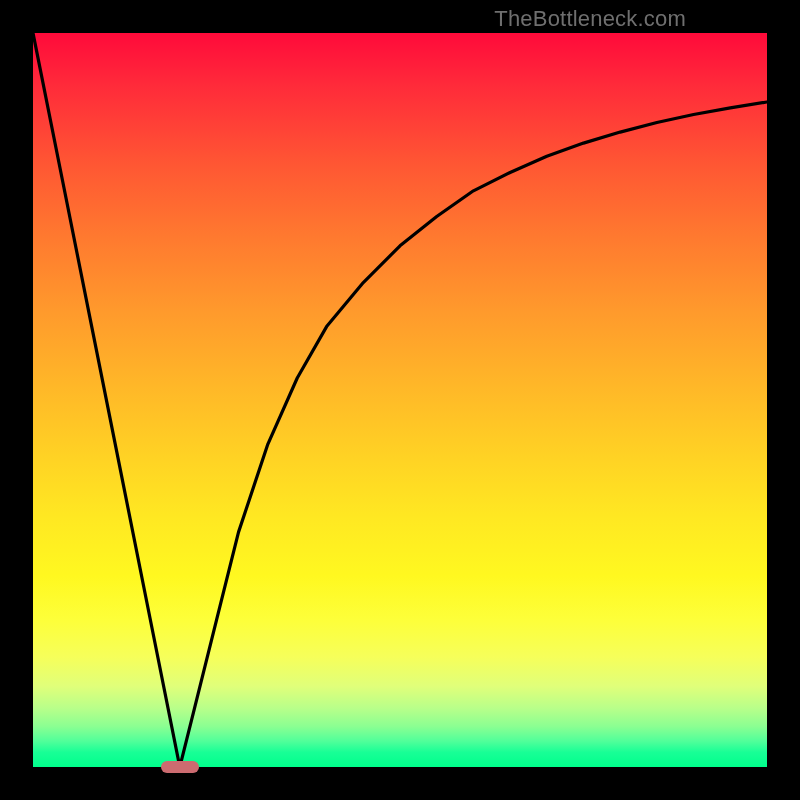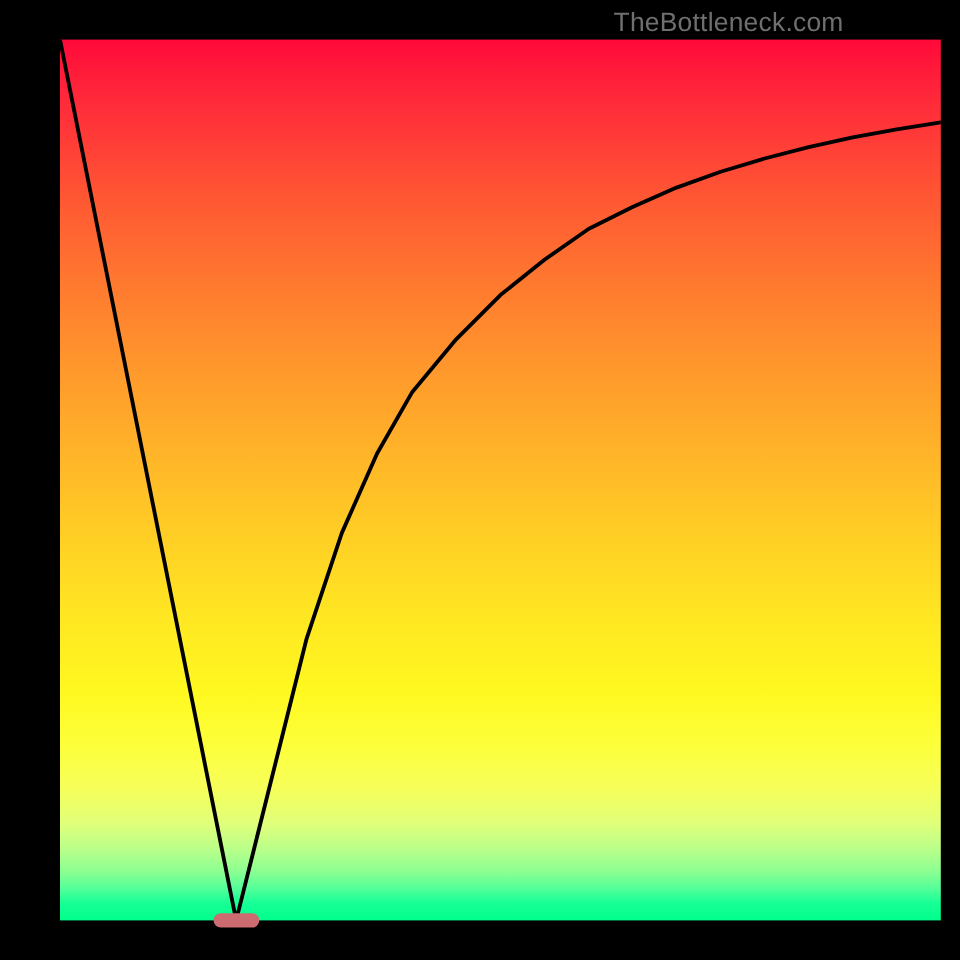--- a/index.html
+++ b/index.html
@@ -9,21 +9,20 @@
     height: 800px;
     overflow: hidden;
     background: #000;
     font-family: Arial, Helvetica, sans-serif;
   }
   .frame {
     position: relative;
     width: 696px;
     height: 800px;
     background: #000;
-    margin-left: 17px;
   }
   .plot-area {
     position: absolute;
     left: 33px;
     top: 33px;
     width: 734px;
     height: 734px;
     background: linear-gradient(
       to bottom,
       #ff0a3a 0%,

